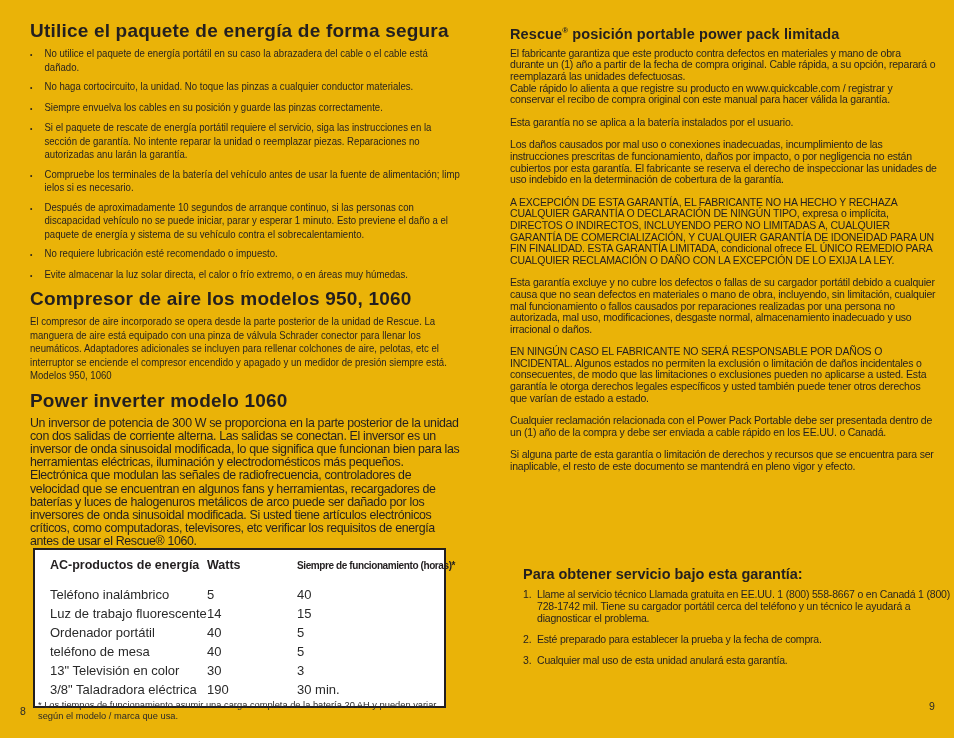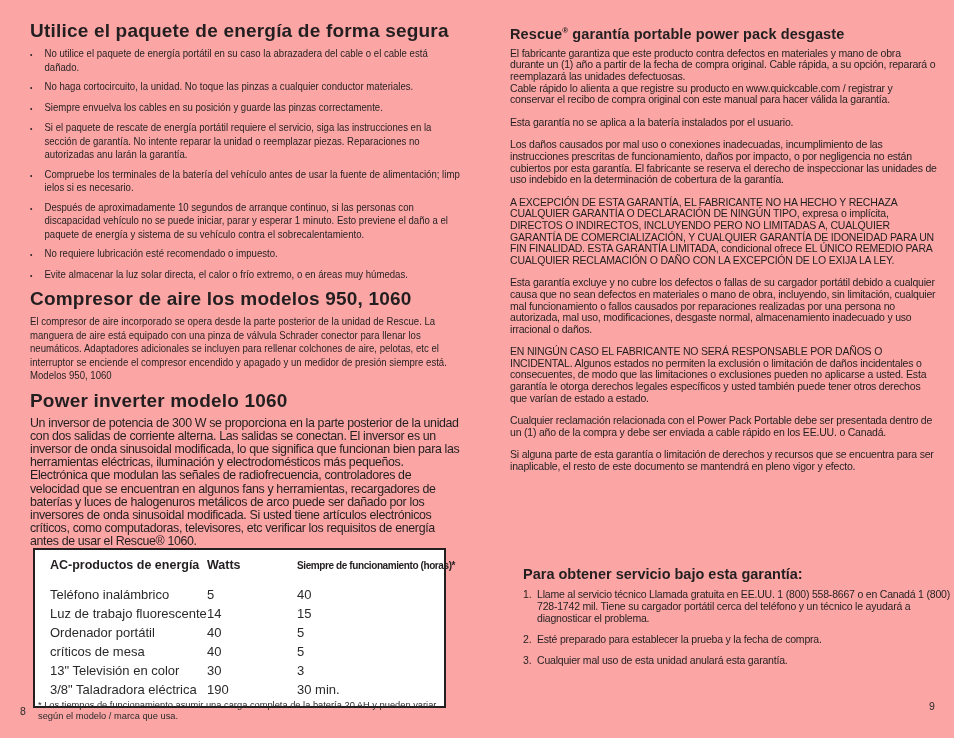--- a/index.html
+++ b/index.html
@@ -1,19 +1,19 @@
 <!DOCTYPE html>
 <html><head>
 <meta charset="utf-8">
 <style>
   html,body{margin:0;padding:0;background:#e8e8e8;}
   .sheet{
     position:relative;
     width:954px;height:738px;
-    background:#fca5a5;
+    background:#eab308;
     overflow:hidden;
     font-family:"Liberation Sans", sans-serif;
     color:#231f20;
   }
   
   .col-left{
     position:absolute;left:30px;top:20px;width:433px;height:528px;overflow:hidden;
   }
   .h-big{
     font-size:19px;font-weight:bold;letter-spacing:0.2px;
@@ -131,41 +131,41 @@
         <span>Luz de trabajo fluorescente</span>
         <span>14</span>
         <span>15</span>
       </div>
       <div class="t-row">
         <span>Ordenador portátil</span>
         <span>40</span>
         <span>5</span>
       </div>
       <div class="t-row">
-        <span>críticos de mesa</span>
+        <span>teléfono de mesa</span>
         <span>40</span>
         <span>5</span>
       </div>
       <div class="t-row">
         <span>13" Televisión en color</span>
         <span>30</span>
         <span>3</span>
       </div>
       <div class="t-row">
         <span>3/8" Taladradora eléctrica</span>
         <span>190</span>
         <span>30 min.</span>
       </div>
     </div>
   </div>
 
   <div class="footnote">* Los tiempos de funcionamiento asumir una carga completa de la batería 20 AH y pueden variar según el modelo / marca que usa.</div>
 
   <div class="col-right">
-    <div class="r-title"><span>Rescue</span><sup>®</sup><span> garantía portable power pack desgaste</span></div>
+    <div class="r-title"><span>Rescue</span><sup>®</sup><span> posición portable power pack limitada</span></div>
 
     <p class="r-para tight">El fabricante garantiza que este producto contra defectos en materiales y mano de obra durante un (1) año a partir de la fecha de compra original. Cable rápida, a su opción, reparará o reemplazará las unidades defectuosas.</p>
     <p class="r-para">Cable rápido lo alienta a que registre su producto en www.quickcable.com / registrar y conservar el recibo de compra original con este manual para hacer válida la garantía.</p>
     <p class="r-para">Esta garantía no se aplica a la batería instalados por el usuario.</p>
     <p class="r-para">Los daños causados por mal uso o conexiones inadecuadas, incumplimiento de las instrucciones prescritas de funcionamiento, daños por impacto, o por negligencia no están cubiertos por esta garantía. El fabricante se reserva el derecho de inspeccionar las unidades de uso indebido en la determinación de cobertura de la garantía.</p>
     <p class="r-para">A EXCEPCIÓN DE ESTA GARANTÍA, EL FABRICANTE NO HA HECHO Y RECHAZA CUALQUIER GARANTÍA O DECLARACIÓN DE NINGÚN TIPO, expresa o implícita, DIRECTOS O INDIRECTOS, INCLUYENDO PERO NO LIMITADAS A, CUALQUIER GARANTÍA DE COMERCIALIZACIÓN, Y CUALQUIER GARANTÍA DE IDONEIDAD PARA UN FIN FINALIDAD. ESTA GARANTÍA LIMITADA, condicional ofrece EL ÚNICO REMEDIO PARA CUALQUIER RECLAMACIÓN O DAÑO CON LA EXCEPCIÓN DE LO EXIJA LA LEY.</p>
     <p class="r-para">Esta garantía excluye y no cubre los defectos o fallas de su cargador portátil debido a cualquier causa que no sean defectos en materiales o mano de obra, incluyendo, sin limitación, cualquier mal funcionamiento o fallos causados por reparaciones realizadas por una persona no autorizada, mal uso, modificaciones, desgaste normal, almacenamiento inadecuado y uso irracional o daños.</p>
     <p class="r-para">EN NINGÚN CASO EL FABRICANTE NO SERÁ RESPONSABLE POR DAÑOS O INCIDENTAL. Algunos estados no permiten la exclusión o limitación de daños incidentales o consecuentes, de modo que las limitaciones o exclusiones pueden no aplicarse a usted. Esta garantía le otorga derechos legales específicos y usted también puede tener otros derechos que varían de estado a estado.</p>
     <p class="r-para">Cualquier reclamación relacionada con el Power Pack Portable debe ser presentada dentro de un (1) año de la compra y debe ser enviada a cable rápido en los EE.UU. o Canadá.</p>
     <p class="r-para">Si alguna parte de esta garantía o limitación de derechos y recursos que se encuentra para ser inaplicable, el resto de este documento se mantendrá en pleno vigor y efecto.</p>

